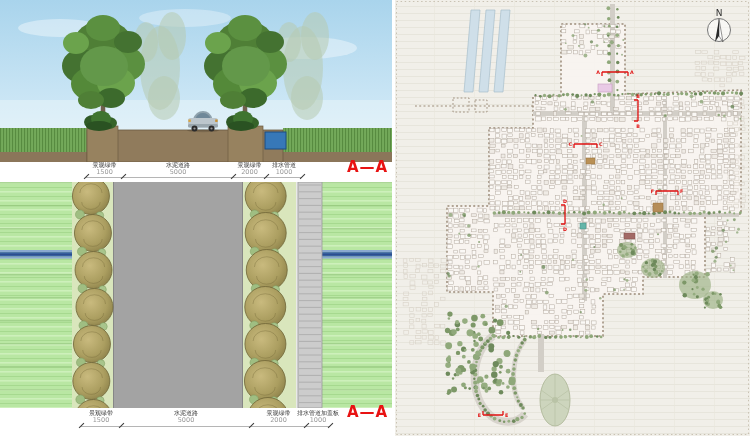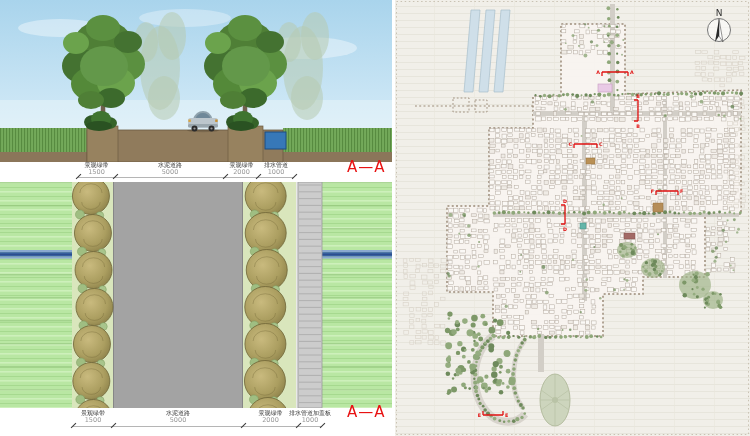--- a/index.html
+++ b/index.html
@@ -3,28 +3,28 @@
 <meta charset="utf-8">
 <style>
   html,body{margin:0;padding:0;background:#fff;}
   .stage{position:relative;width:750px;height:436px;background:#fff;overflow:hidden;
          font-family:"DejaVu Sans","Liberation Sans",sans-serif;}
   .panel{position:absolute;}
   #section-view{left:0;top:0;width:392px;height:182px;}
   #plan-view{left:0;top:182px;width:392px;height:254px;}
   #map-view{left:395px;top:0;width:355px;height:436px;background:#f1efe9;}
   svg{display:block;}
-  .dimband{position:absolute;left:0;width:392px;background:#fff;}
+  .dimband{position:absolute;left:8px;width:392px;background:#fff;}
   #sec-dims{top:162px;height:20px;}
   #plan-dims{top:226px;height:28px;}
   .dim-label{position:absolute;font-size:6px;line-height:6px;color:#2e2e2e;text-align:center;white-space:nowrap;}
   .dim-num{position:absolute;font-size:6.5px;line-height:7px;color:#979797;text-align:center;}
   .dim-base{position:absolute;height:1px;background:#b5b5b5;}
   .dim-tick{position:absolute;width:1px;height:7px;background:#3a3a3a;transform:rotate(45deg);}
-  .cut-title{position:absolute;font-size:15px;font-weight:normal;color:#e81212;letter-spacing:1px;line-height:16px;}
+  .cut-title{position:absolute;font-size:15px;font-weight:bold;color:#e81212;letter-spacing:1px;line-height:16px;}
   #sec-title{left:347px;top:159px;}
   #plan-title{left:347px;top:222px;}
 </style>
 </head>
 <body>
 
 <div class="stage">
 
   <div class="panel" id="section-view">
     <svg id="sec-svg" width="392" height="162" viewBox="0 0 392 162">

